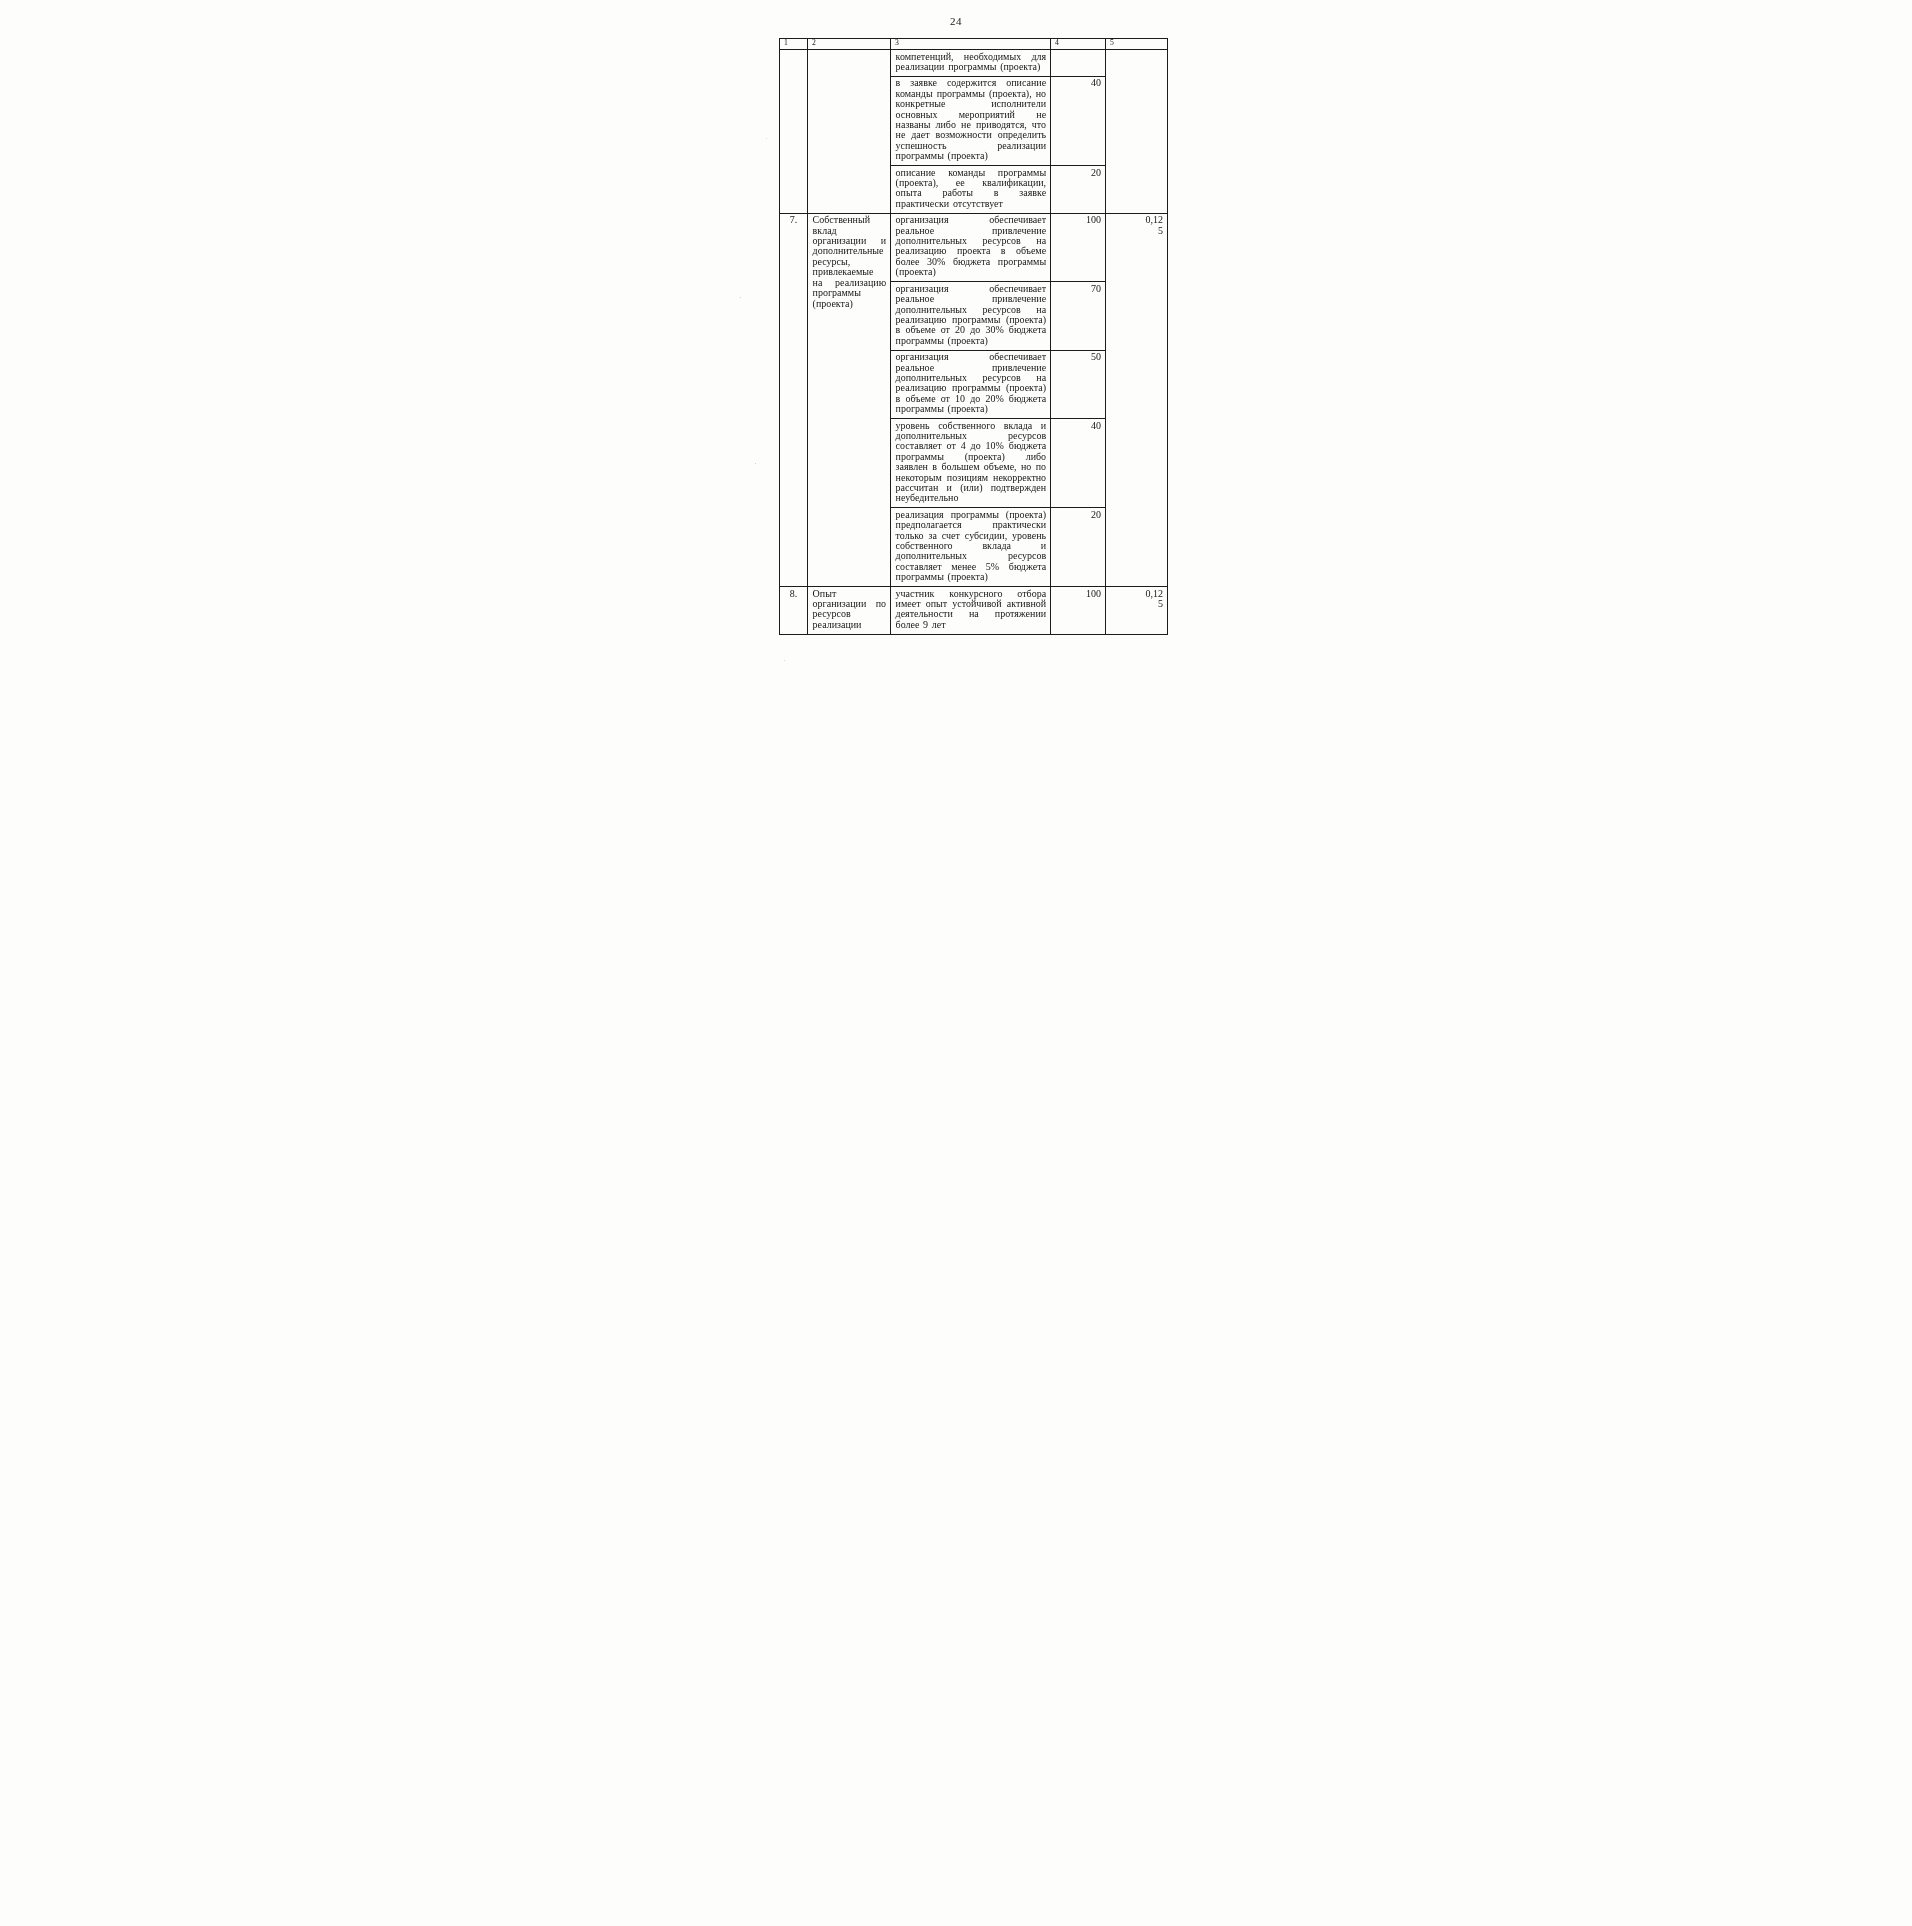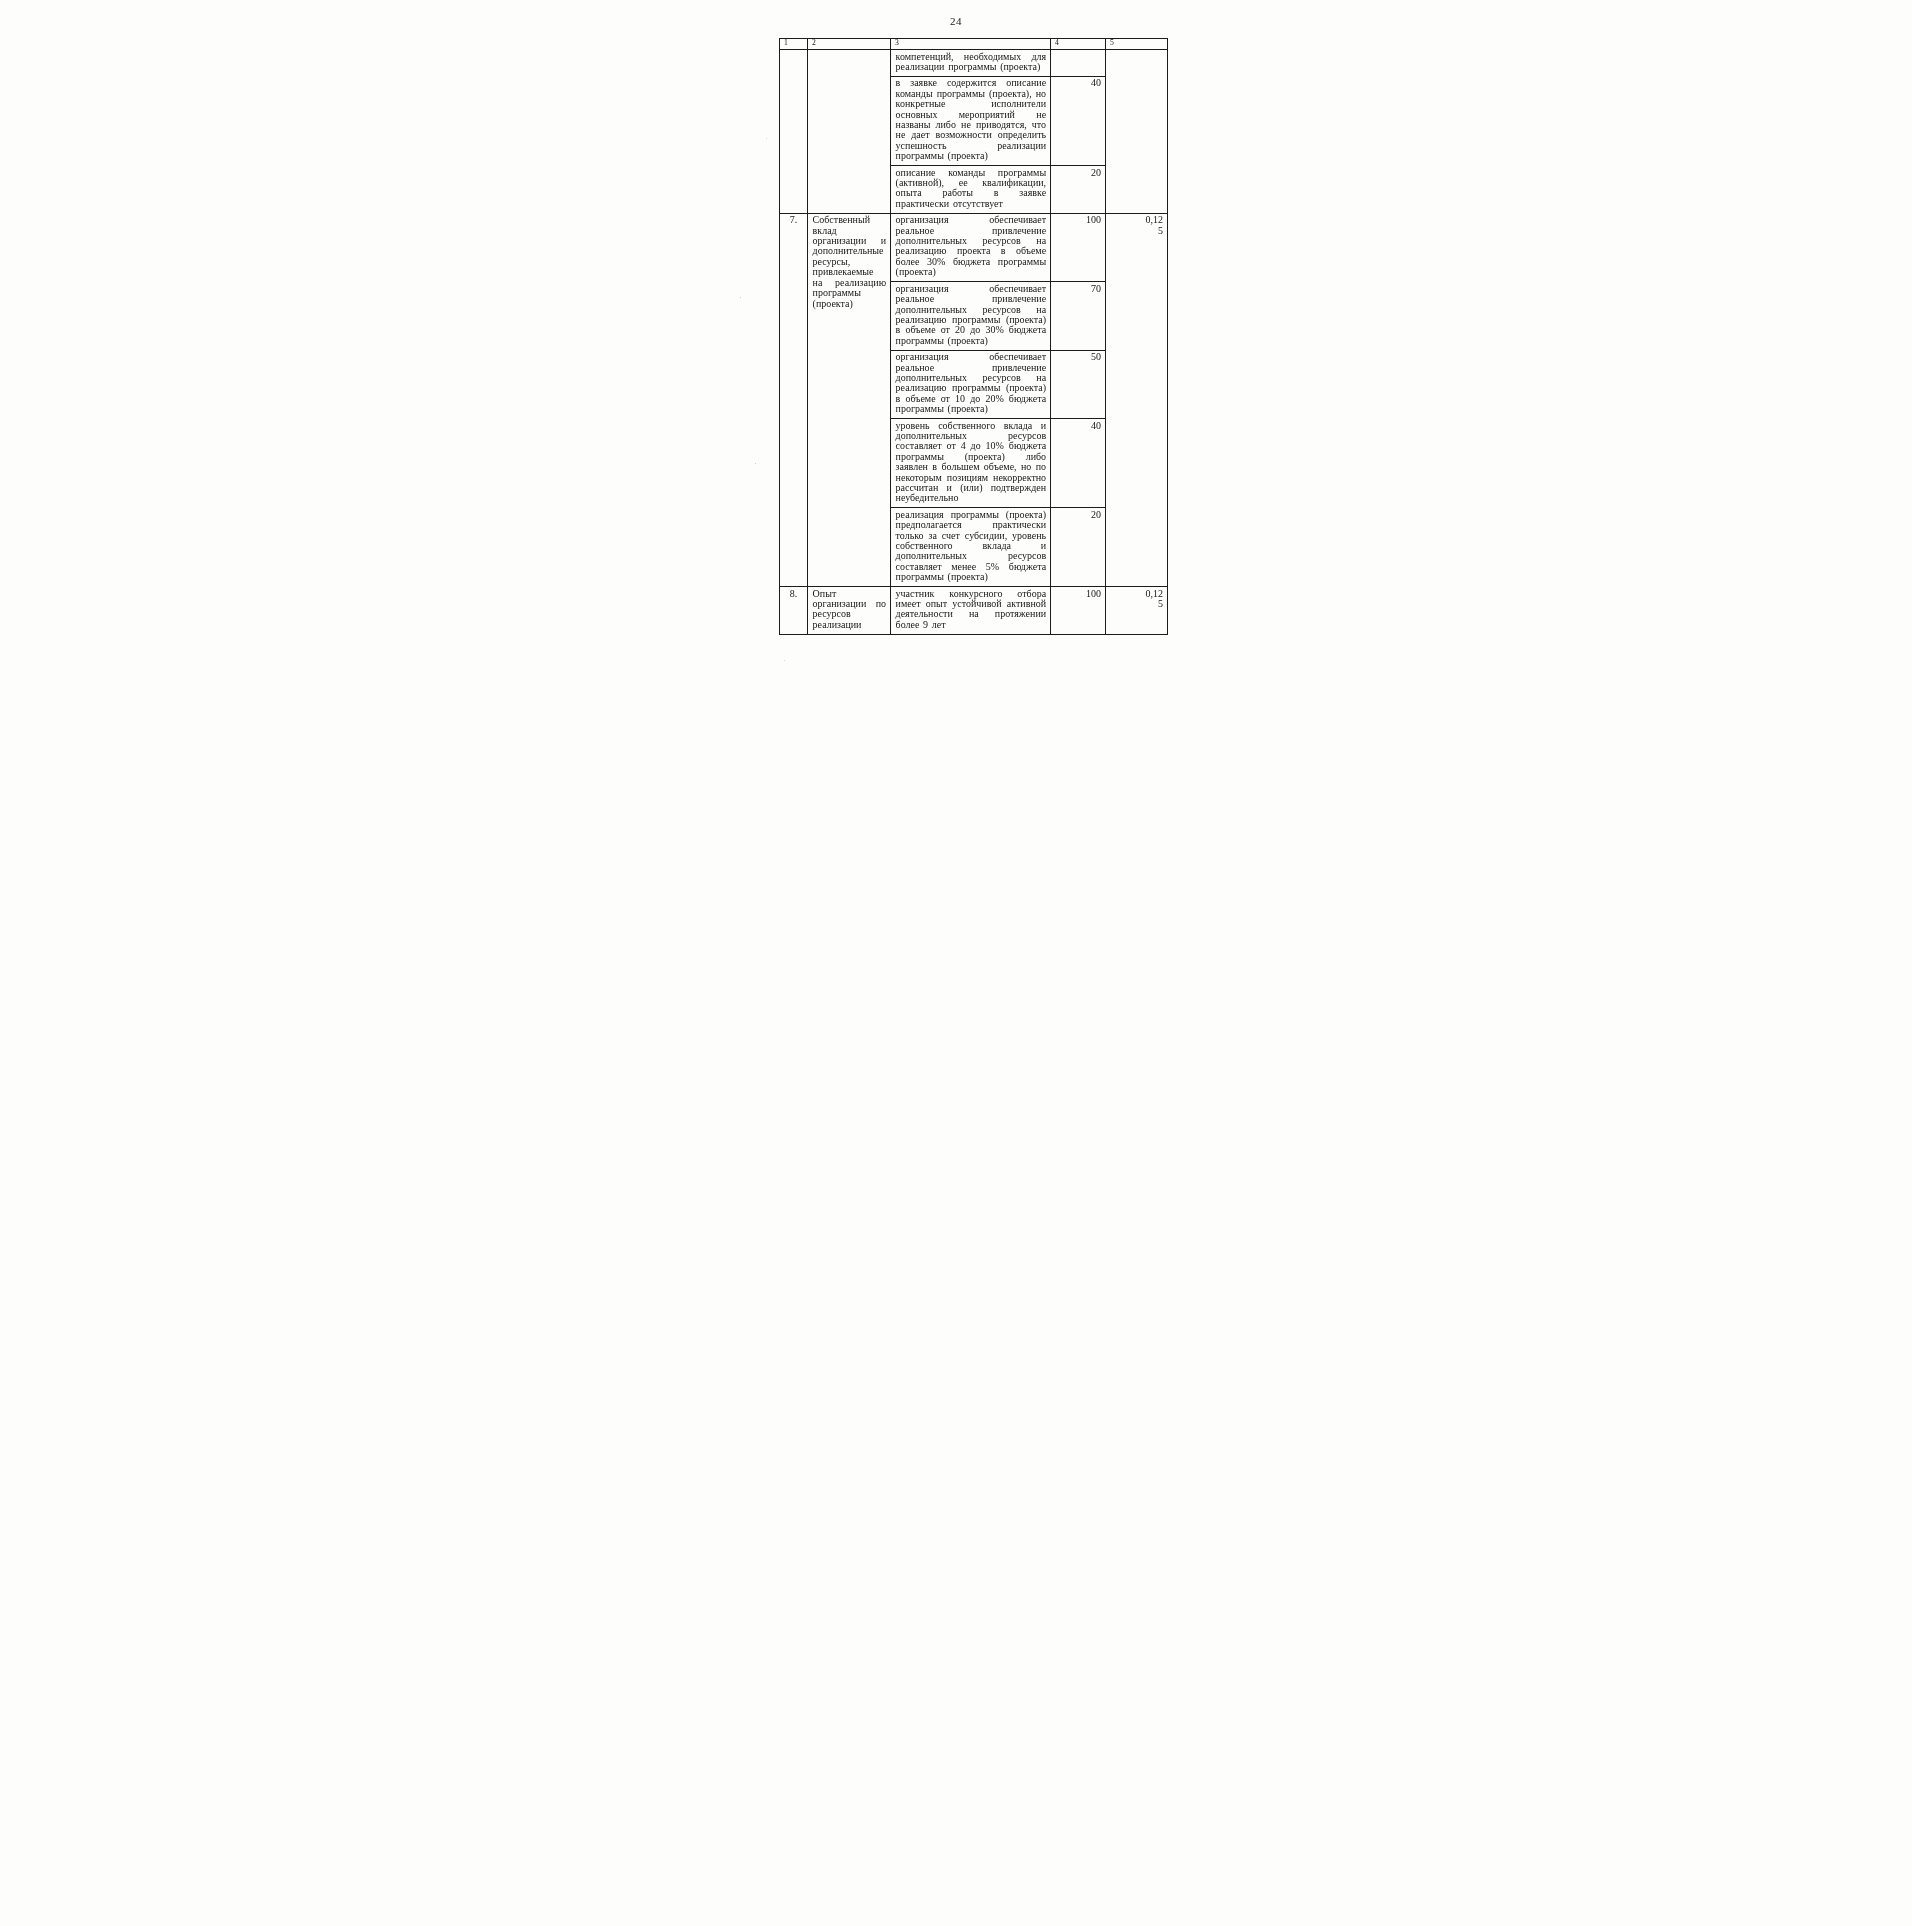--- a/index.html
+++ b/index.html
@@ -103,21 +103,21 @@
         <td class="c2" rowspan="3"></td>
         <td class="c3">компетенций, необходимых для реализации программы (проекта)</td>
         <td class="c4"></td>
         <td class="c5" rowspan="3"></td>
       </tr>
       <tr>
         <td class="c3">в заявке содержится описание команды программы (проекта), но конкретные исполнители основных мероприятий не названы либо не приводятся, что не дает возможности определить успешность реализации программы (проекта)</td>
         <td class="c4">40</td>
       </tr>
       <tr>
-        <td class="c3">описание команды программы (активной), ее квалификации, опыта работы в заявке практически отсутствует</td>
+        <td class="c3">описание команды программы (проекта), ее квалификации, опыта работы в заявке практически отсутствует</td>
         <td class="c4">20</td>
       </tr>
 
       <tr>
         <td class="c1" rowspan="5">7.</td>
         <td class="c2" rowspan="5">Собственный вклад организации и дополнительные ресурсы, привлекаемые на реализацию программы (проекта)</td>
         <td class="c3">организация обеспечивает реальное привлечение дополнительных ресурсов на реализацию проекта в объеме более 30% бюджета программы (проекта)</td>
         <td class="c4">100</td>
         <td class="c5" rowspan="5">0,125</td>
       </tr>

